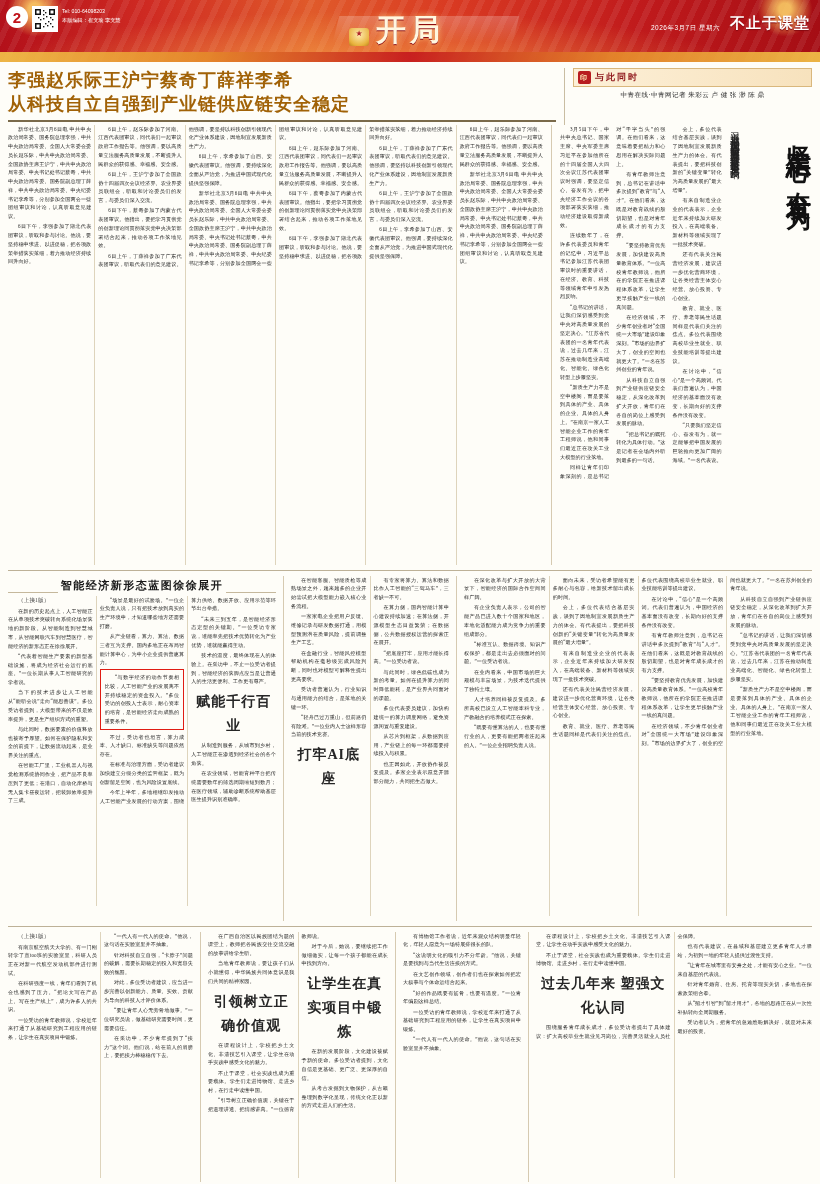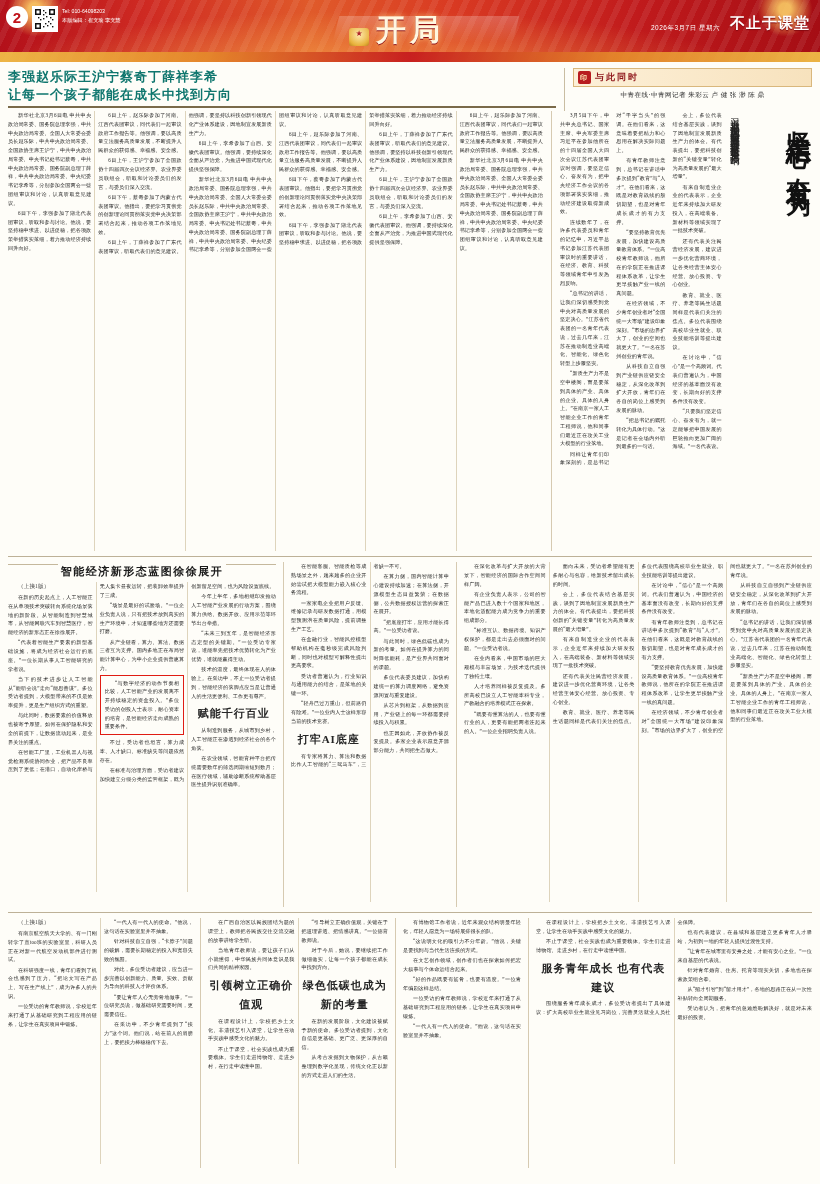--- a/index.html
+++ b/index.html
@@ -89,23 +89,23 @@
   }
   .mast-lant{
     position:absolute;top:0;width:54px;height:46px;z-index:3;opacity:.85;
     background:radial-gradient(circle at 50% 20%, #ffd76a 0 6px, rgba(255,215,106,0) 60%);
   }
   .hr-thick { border-top:2px solid #7a6a4a; margin:3px 0; }
 
   .headline-area{ display:flex; gap:8px; padding:6px 8px 0 8px; }
   .headline{
     flex:1;
-    font-size:13px; font-weight:bold; line-height:1.35;
+    font-size:18px; font-weight:bold; line-height:1.35;
     letter-spacing:1px;
-    color:#0f766e;
+    color:#a16207;
   }
   .headline .l2{ display:block; }
 
   .sidebox{
     width:248px;
     border-left:1px solid #c9bda2;
     padding-left:8px;
     display:flex;
     gap:6px;
   }
@@ -149,34 +149,34 @@
     color:#262626;
     letter-spacing:.1px;
     hyphens:none;
   }
   .cols p{margin:0 0 1.5px 0; text-indent:10px;}
   .col-rule{ column-rule:1px solid #ded4bc; }
 
   .sub-head{
     font-size:10.5px;font-weight:bold;letter-spacing:1px;text-align:center;margin:4px 0 3px;
   }
-  .sub-head.sm{font-size:11px}
+  .sub-head.sm{font-size:14px}
   .kicker{font-size:5.6px;color:#444;margin:0 0 2px 0}
 
   .redbox{
     border:1.6px solid #e01c13;
     padding:3px 4px;
     margin:2px 0 3px;
     break-inside:avoid;
   }
   .redbox p{text-indent:10px;margin:0}
 
   .divider-row{border-top:1px solid #bdb197;margin:5px 8px}
 
-  .sec-title-wrap{display:flex;align-items:flex-start;gap:3px;margin:2px 0 3px;}
+  .sec-title-wrap{display:flex;align-items:flex-end;gap:3px;margin:2px 0 3px;}
   .sec-title-wrap .bar{flex:1;height:1px;background:#c5b89c}
   .sec-title{font-size:11px;font-weight:bold;letter-spacing:1.5px;white-space:nowrap}
 
   .vline{width:1px;background:#d6cab1}
 </style>
 </head>
 <body>
 
 <div class="page">
 
@@ -231,21 +231,21 @@
 
     <div class="mast-date">2026年3月7日 星期六</div>
     <div class="mast-logo">不止于课堂</div>
     <div class="mast-deco"></div>
   </div>
 
   <div class="headline-area">
     <div style="flex:1">
       <div class="headline">
         <span>李强赵乐际王沪宁蔡奇丁薛祥李希</span>
-        <span class="l2">让每一个孩子都能在成长中找到方向</span>
+        <span class="l2">从科技自立自强到产业链供应链安全稳定</span>
       </div>
       <div class="hr-thick"></div>
     </div>
 
     <div class="sidebox">
       <div class="sidebox-inner">
         <div class="tag-banner">
           <span class="seal">印</span>
           <span>与此同时</span>
         </div>
@@ -405,21 +405,21 @@
 
     <div style="width:180px">
       <div class="cols col-rule" style="column-count:2;height:246px">
         <p>在广西自治区以民族团结为题的课堂上，教师把各民族交往交流交融的故事讲给学生听。</p>
         <p>当地青年教师说，要让孩子们从小就懂得，中华民族共同体意识是我们共同的精神家园。</p>
         <div class="sub-head sm">引领树立正确价值观</div>
         <p>在课程设计上，学校把乡土文化、非遗技艺引入课堂，让学生在动手实践中感受文化的魅力。</p>
         <p>不止于课堂，社会实践也成为重要载体。学生们走进博物馆、走进乡村，在行走中读懂中国。</p>
         <p>“引导树立正确价值观，关键在于把道理讲透、把情感讲真。”一位德育教师说。</p>
         <p>对于今后，她说，要继续把工作做细做实，让每一个孩子都能在成长中找到方向。</p>
-        <div class="sub-head sm">绿色低碳也成为新的考量</div>
+        <div class="sub-head sm">让学生在真实项目中锻炼</div>
         <p>在新的发展阶段，文化建设被赋予新的使命。多位受访者提到，文化自信是更基础、更广泛、更深厚的自信。</p>
         <p>从考古发掘到文物保护，从古籍整理到数字化呈现，传统文化正以新的方式走进人们的生活。</p>
       </div>
     </div>
 
     <div class="vline"></div>
 
     <div style="width:118px">
       <div class="cols" style="column-count:1;height:246px">
         <p>有博物馆工作者说，近年来观众结构明显年轻化，年轻人愿意为一场特展排很长的队。</p>
@@ -430,21 +430,21 @@
         <p>“一代人有一代人的使命。”他说，这句话在实验室里并不抽象。</p>
       </div>
     </div>
 
     <div class="vline"></div>
 
     <div style="flex:1">
       <div class="cols col-rule" style="column-count:2;height:246px">
         <p>在课程设计上，学校把乡土文化、非遗技艺引入课堂，让学生在动手实践中感受文化的魅力。</p>
         <p>不止于课堂，社会实践也成为重要载体。学生们走进博物馆、走进乡村，在行走中读懂中国。</p>
-        <div class="sub-head sm">服务青年成长  也有代表建议</div>
+        <div class="sub-head sm">过去几年来  塑强文化认同</div>
         <p>围绕服务青年成长成才，多位受访者提出了具体建议：扩大高校毕业生就业见习岗位，完善灵活就业人员社会保障。</p>
         <p>也有代表建议，在县域和基层建立更多青年人才驿站，为初到一地的年轻人提供过渡性支持。</p>
         <p>“让青年在城市里有安身之处，才能有安心之业。”一位来自基层的代表说。</p>
         <p>针对青年婚育、住房、托育等现实关切，多地也在探索政策组合拳。</p>
         <p>从“招才引智”到“留才用才”，各地的思路正在从一次性补贴转向全周期服务。</p>
         <p>受访者认为，把青年的急难愁盼解决好，就是对未来最好的投资。</p>
       </div>
     </div>
   </div>
 

